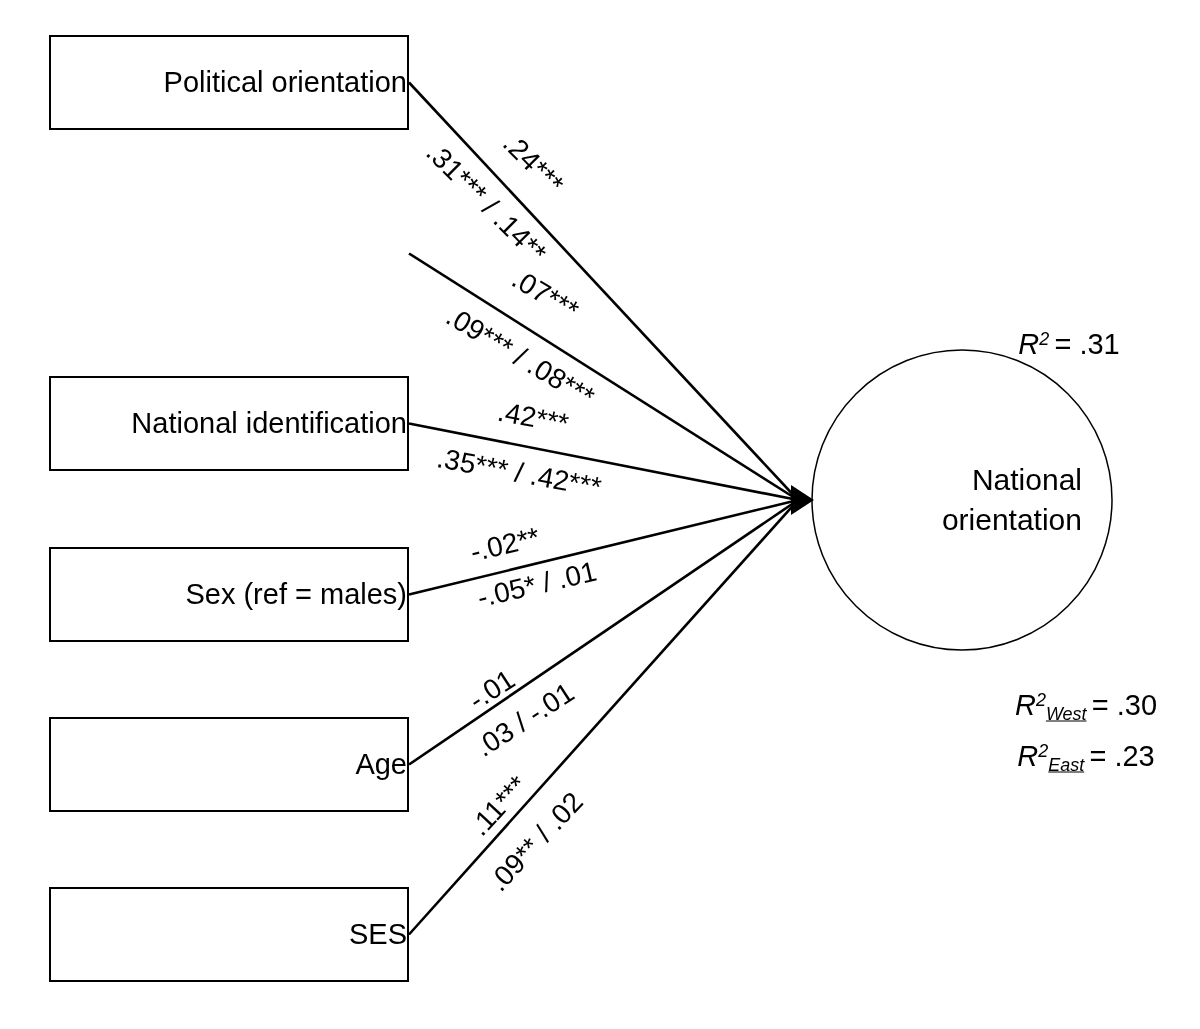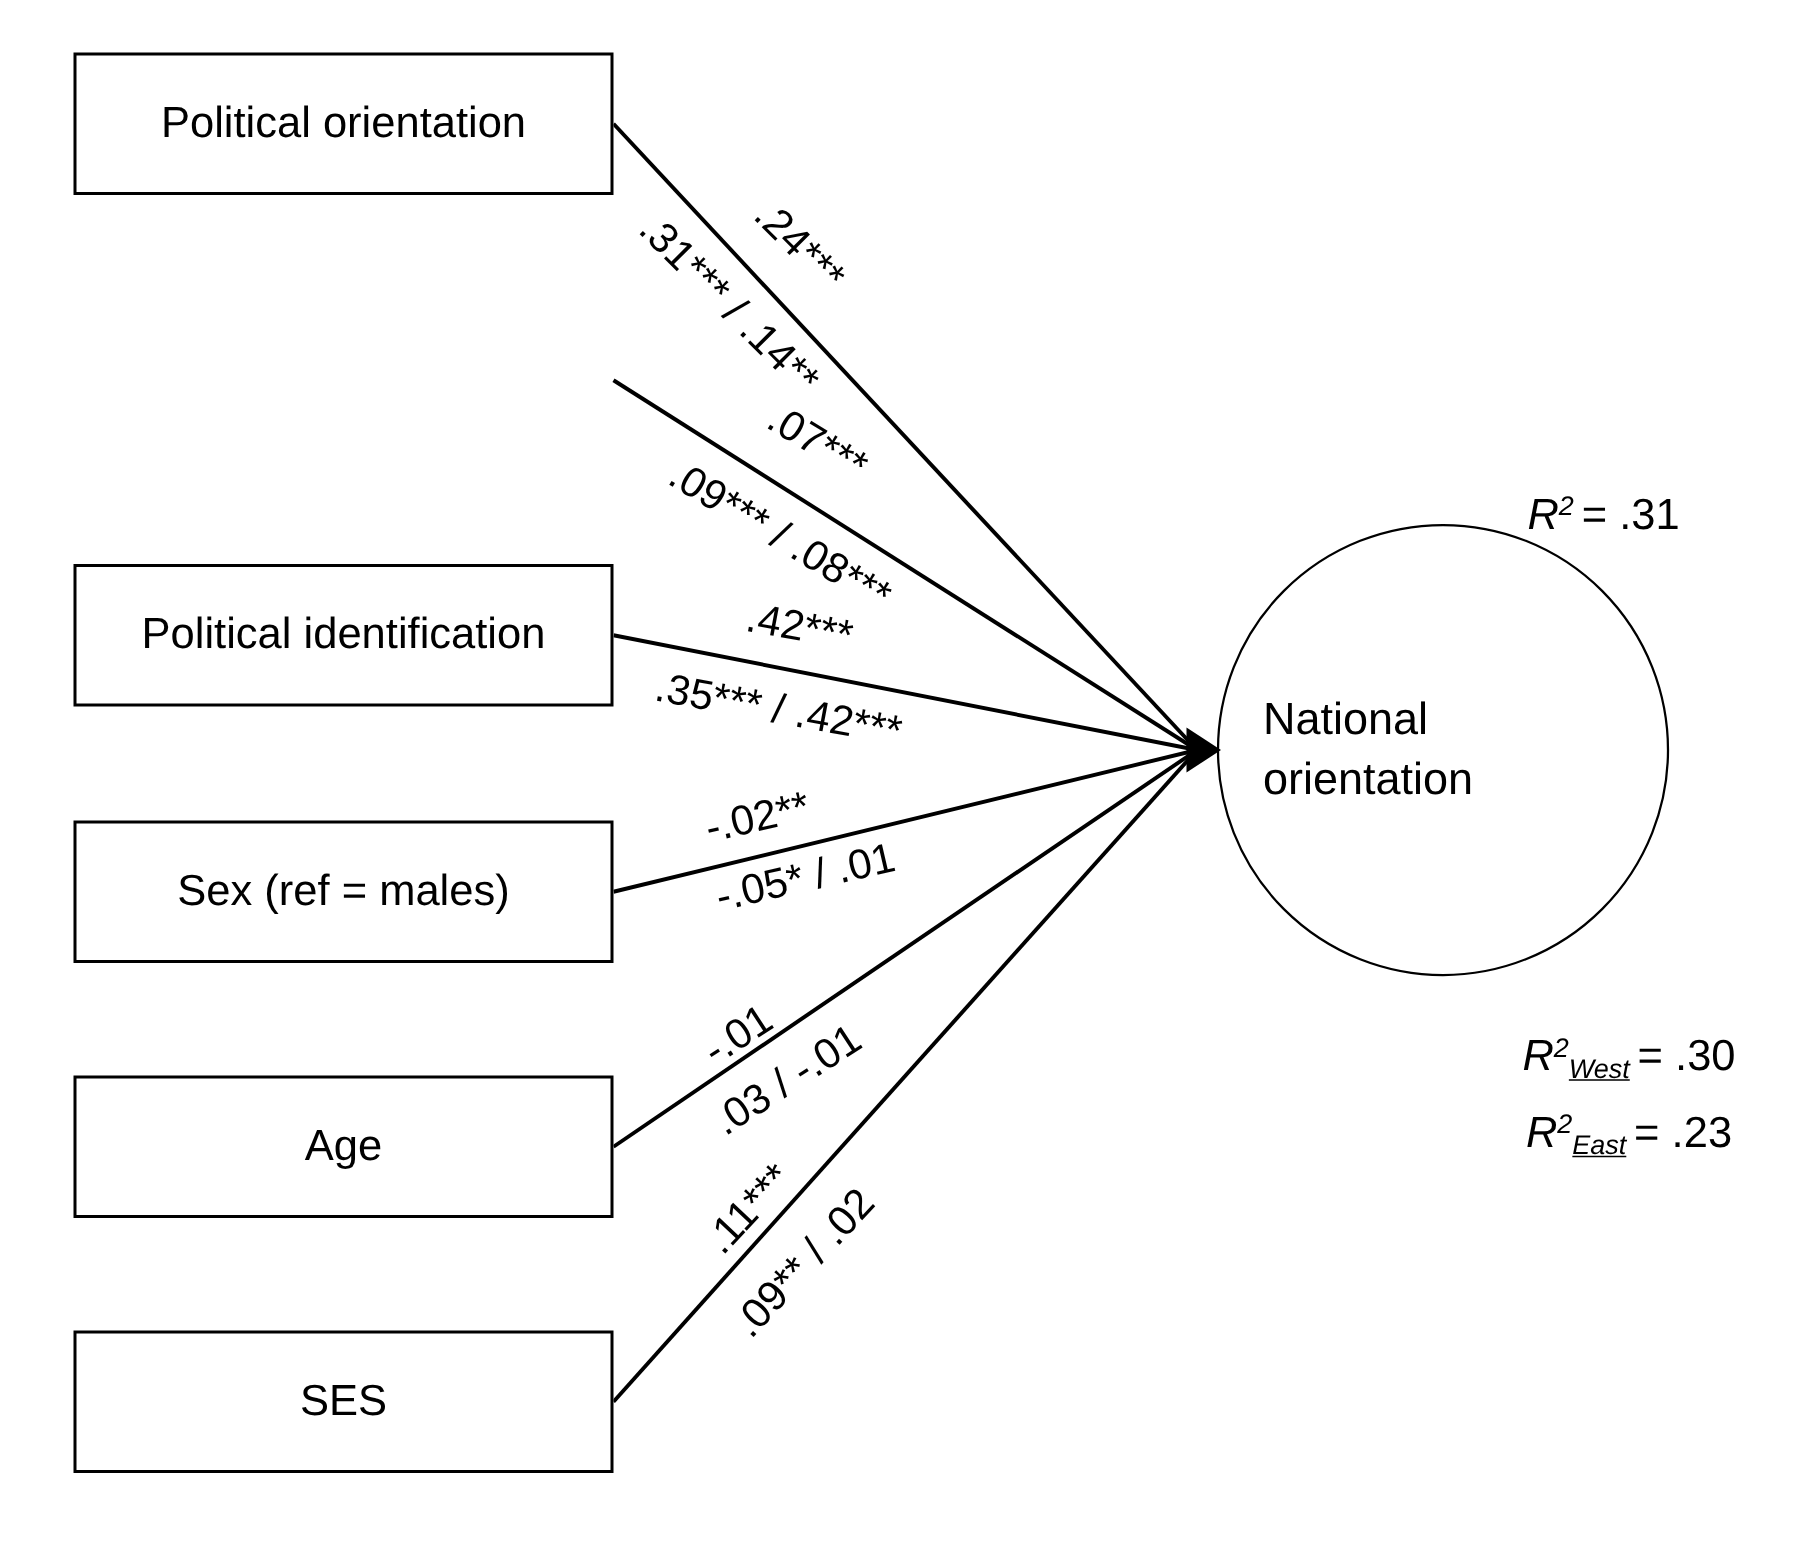--- a/index.html
+++ b/index.html
@@ -24,37 +24,37 @@
   .predictor-box {
     position: absolute;
     left: 49px;
     width: 360px;
     height: 95px;
     box-sizing: border-box;
     border: 2px solid #000000;
     background: #ffffff;
     display: flex;
     align-items: center;
-    justify-content: center;
+    justify-content: flex-end;
     font-size: 29px;
     text-align: center;
   }
   .path-label {
     position: absolute;
     white-space: nowrap;
     font-size: 28px;
     transform-origin: center center;
   }
   .outcome-label {
     position: absolute;
     left: 962px;
     top: 500px;
     transform: translate(-50%, -50%);
     width: 240px;
-    text-align: left;
+    text-align: right;
     font-size: 30px;
     line-height: 1.32;
   }
   .r2-note {
     position: absolute;
     white-space: nowrap;
     font-size: 29px;
   }
   .r-symbol {
     font-style: italic;
@@ -89,21 +89,21 @@
     <line x1="409" y1="594.5" x2="798" y2="500" stroke="#000000" stroke-width="2.6"></line>
     <line x1="409" y1="764.5" x2="798" y2="500" stroke="#000000" stroke-width="2.6"></line>
     <line x1="409" y1="934.5" x2="798" y2="500" stroke="#000000" stroke-width="2.6"></line>
     <polygon points="791,485 791,515 814,500" fill="#000000"></polygon>
   </svg>
 
   <div class="predictor-box" style="top:35px">
     <span>Political orientation</span>
   </div>
   <div class="predictor-box" style="top:376px">
-    <span>Political identification</span>
+    <span>National identification</span>
   </div>
   <div class="predictor-box" style="top:547px">
     <span>Sex (ref = males)</span>
   </div>
   <div class="predictor-box" style="top:717px">
     <span>Age</span>
   </div>
   <div class="predictor-box" style="top:887px">
     <span>SES</span>
   </div>

